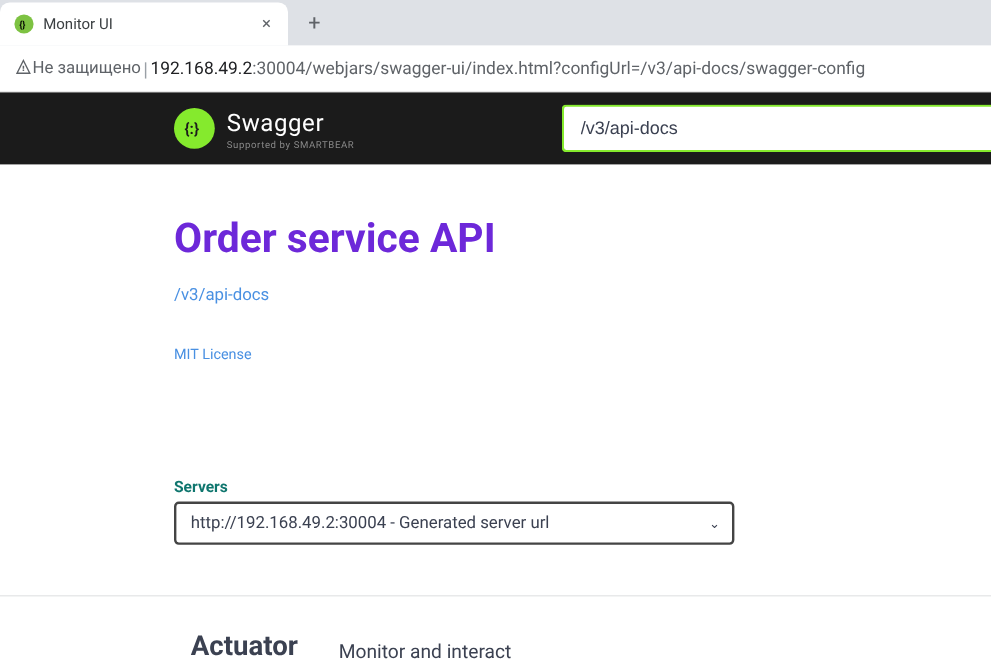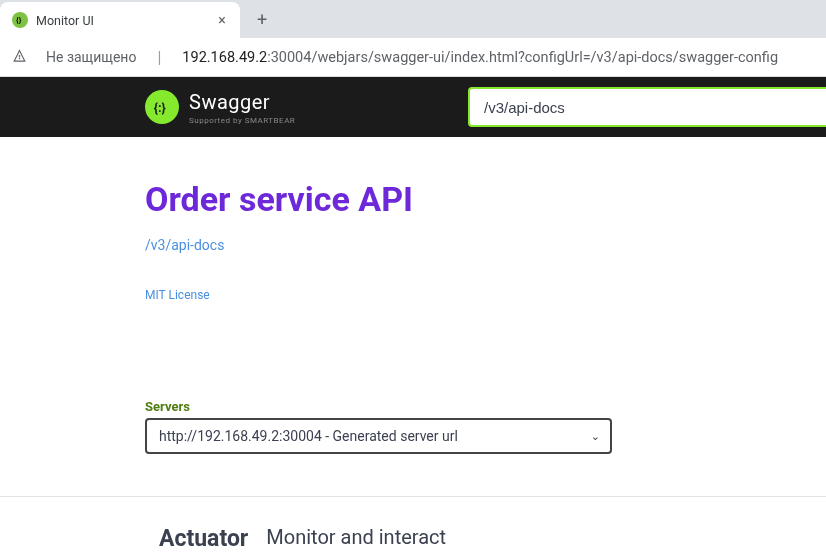--- a/index.html
+++ b/index.html
@@ -7,21 +7,21 @@
     
     
     .browser-chrome { background: #fff; border-bottom: 1px solid #ddd; }
     .tab-bar { display: flex; align-items: center; height: 38px; background: #dee1e6; }
     .tab { display: flex; align-items: center; background: #fff; height: 36px; margin-top: 2px; padding: 0 10px 0 12px; border-radius: 8px 8px 0 0; width: 240px; gap: 8px; }
     .tab-favicon { width: 16px; height: 16px; border-radius: 50%; background: #7dc242; display: flex; align-items: center; justify-content: center; font-size: 9px; color: #000; font-weight: bold; }
     .tab-title { flex: 1; font-size: 12.5px; color: #3c4043; white-space: nowrap; overflow: hidden; text-overflow: ellipsis; }
     .tab-close { width: 16px; height: 16px; display: flex; align-items: center; justify-content: center; font-size: 14px; color: #5f6368; cursor: pointer; border-radius: 50%; }
     .new-tab-btn { width: 28px; height: 28px; display: flex; align-items: center; justify-content: center; margin-left: 8px; font-size: 18px; color: #5f6368; cursor: pointer; border-radius: 50%; }
     
-    .addr-bar { display: flex; align-items: center; height: 38px; padding: 0 12px; background: #fff; gap: 19px; }
+    .addr-bar { display: flex; align-items: center; height: 38px; padding: 0 12px; background: #fff; gap: 0; }
     .security-icon { color: #5f6368; font-size: 15px; }
     .security-label { color: #5f6368; font-size: 14px; }
     .addr-sep { color: #9aa0a6; margin: 0 2px; }
     .url { font-size: 14.5px; color: #5f6368; white-space: nowrap; }
     .url-host { color: #202124; }
     
     
     .swagger-header { background: #1b1b1b; height: 60px; display: flex; align-items: center; padding: 0 0 0 145px; gap: 0; }
     .swagger-logo { display: flex; align-items: center; gap: 10px; }
     .swagger-logo-icon { width: 34px; height: 34px; border-radius: 50%; background: #85ea2d; display: flex; align-items: center; justify-content: center; }
@@ -31,30 +31,30 @@
     .spec-input { margin-left: auto; margin-right: 0; }
     .spec-input input { height: 40px; width: 358px; padding: 0 14px; font-size: 15px; border: 2px solid #85ea2d; border-right: none; background: #fff; outline: none; border-radius: 4px 0 0 4px; color: #3b4151; }
     
     
     .content { padding: 42px 0 0 145px; max-width: 826px; }
     .api-title { font-size: 34px; font-weight: 700; color: #6d28d9; margin-bottom: 16px; }
     .api-link { color: #4990e2; font-size: 14px; text-decoration: none; display: inline-block; }
     .license-link { color: #4990e2; font-size: 12px; text-decoration: none; display: inline-block; margin-top: 34px; }
     
     .servers-section { margin-top: 96px; }
-    .servers-label { font-size: 13px; font-weight: 700; color: #4d7c0f; margin-bottom: 4px; }
+    .servers-label { font-size: 13px; font-weight: 700; color: #0f766e; margin-bottom: 4px; }
     .server-select { display: flex; align-items: center; border: 2px solid #444; border-radius: 4px; height: 36px; padding: 0 10px 0 12px; width: 467px; cursor: pointer; background: #fff; }
     .server-select-text { font-size: 14px; color: #3b4151; flex: 1; }
     .server-select-arrow { font-size: 11px; color: #3b4151; }
     
     .divider { height: 1px; background: rgba(59,65,81,0.15); margin-top: 42px; width: 826px; margin-left: -145px; }
     
-    .tag-section { display: flex; align-items: flex-start; gap: 18px; margin-top: 28px; padding-left: 14px; }
+    .tag-section { display: flex; align-items: flex-end; gap: 34px; margin-top: 28px; padding-left: 14px; }
     .tag-name { font-size: 23px; font-weight: 700; color: #3b4151; }
-    .tag-desc { font-size: 20px; color: #3b4151; }
+    .tag-desc { font-size: 16px; color: #3b4151; }
   </style>
 </head>
 <body>
 
 <div class="browser-chrome">
   <div class="tab-bar">
     <div class="tab">
       <div class="tab-favicon">
         <svg width="10" height="10" viewBox="0 0 10 10">
             <text x="1" y="8" font-size="8" font-weight="bold" fill="#000">{}</text>

